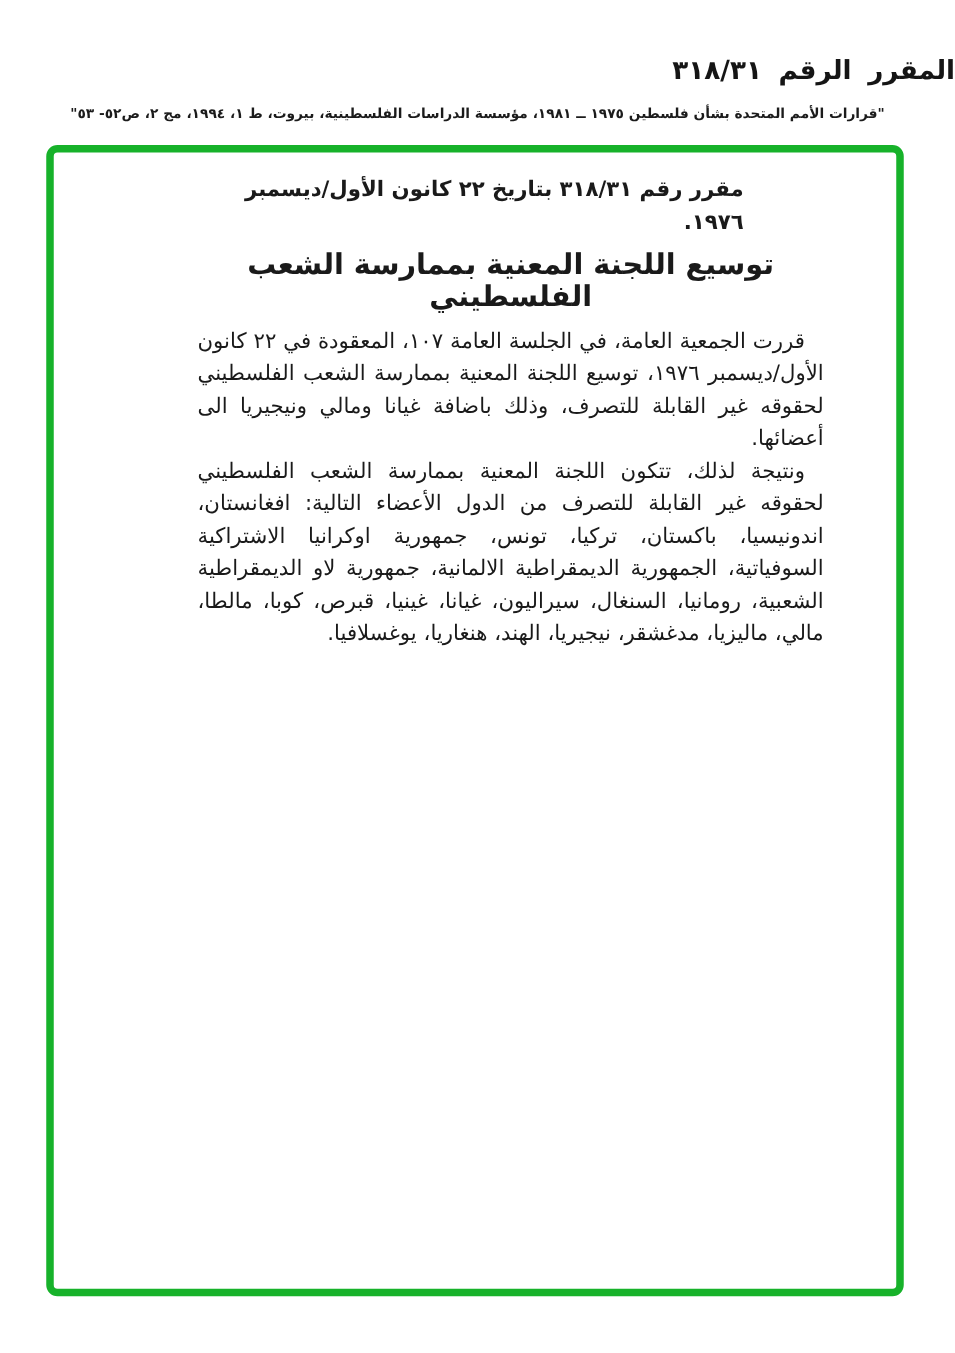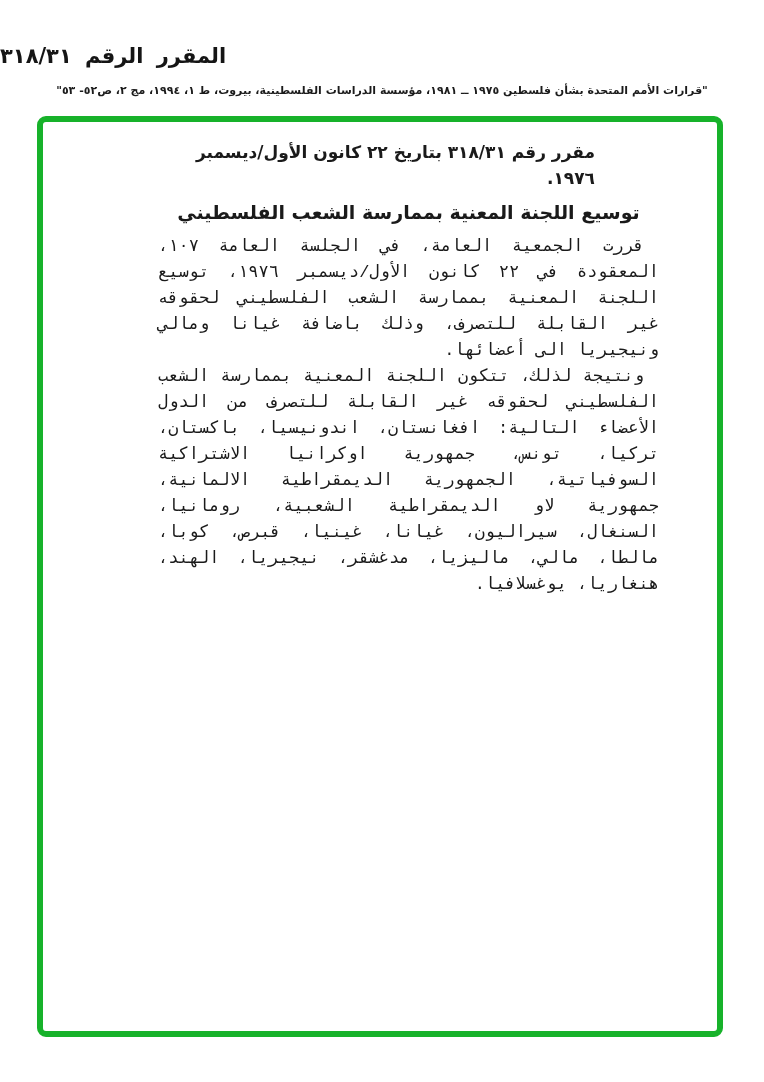--- a/index.html
+++ b/index.html
@@ -13,21 +13,21 @@
     height: 1082px;
     background: #ffffff;
     overflow: hidden;
     direction: rtl;
   }
   .doc-title {
     position: absolute;
     top: 44px;
     left: 0;
     width: 100%;
-    text-align: left;
+    text-align: right;
     font-size: 21px;
     font-weight: 700;
     color: #151515;
     word-spacing: 6px;
     letter-spacing: 0px;
     margin: 0;
   }
   .doc-source {
     position: absolute;
     top: 84px;
@@ -61,30 +61,29 @@
   .intro-line {
     font-weight: 700;
     text-align: right;
     padding-right: 64px;
     margin: 0;
   }
   .box-heading {
     font-weight: 700;
     text-align: center;
     margin: 8px 0 0 0;
-    font-size: 19px;
+    font-size: 23px;
     line-height: 26px;
   }
   .box-heading div { margin: 0; }
   .body-para {
     margin: 0;
     text-align: justify;
     text-align-last: right;
     text-indent: 15px;
-    font-family: Liberation Mono, monospace;
   }
   .body-para.first { margin-top: 9px; }
 </style>
 </head>
 <body>
 
 <div class="page">
 
   <h1 class="doc-title">المقرر الرقم ٣١٨/٣١</h1>
 

